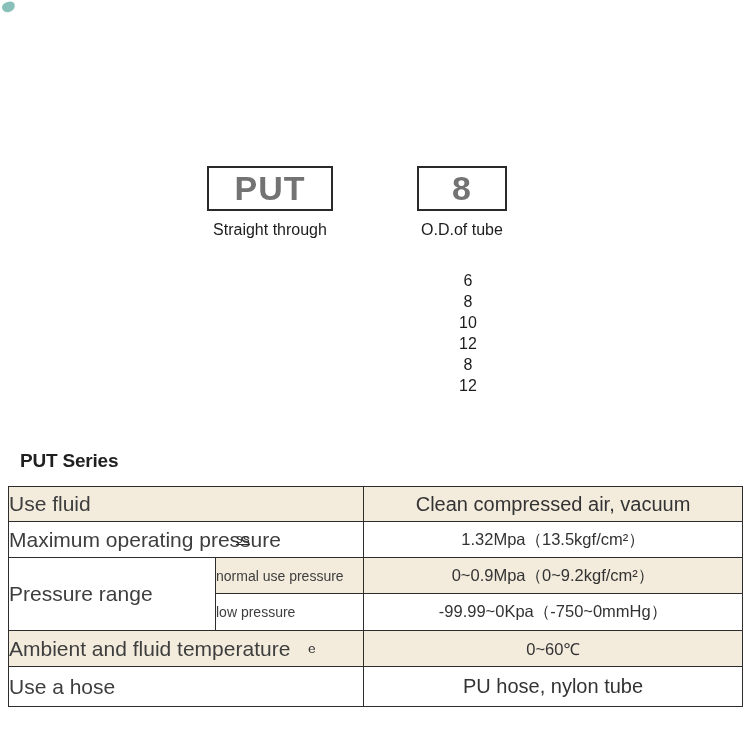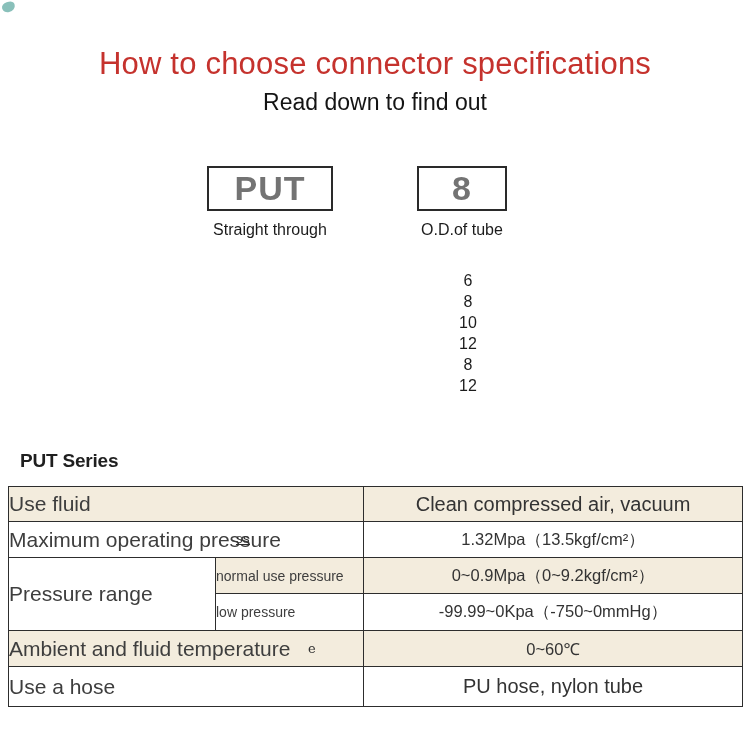--- a/index.html
+++ b/index.html
@@ -64,22 +64,20 @@
     transform:rotate(-15deg);
   }
 </style>
 </head>
 <body>
 
 <div class="page">
 
   <span class="corner-mark"></span>
 
-  <div class="title">How to choose connector specifications</div>
-  <div class="subtitle">Read down to find out</div>
 
   <div class="code-box box-put">
     <span>PUT</span>
   </div>
   <div class="code-box box-size">
     <span>8</span>
   </div>
 
   <div class="box-label lab-put">Straight through</div>
   <div class="box-label lab-size">O.D.of tube</div>

